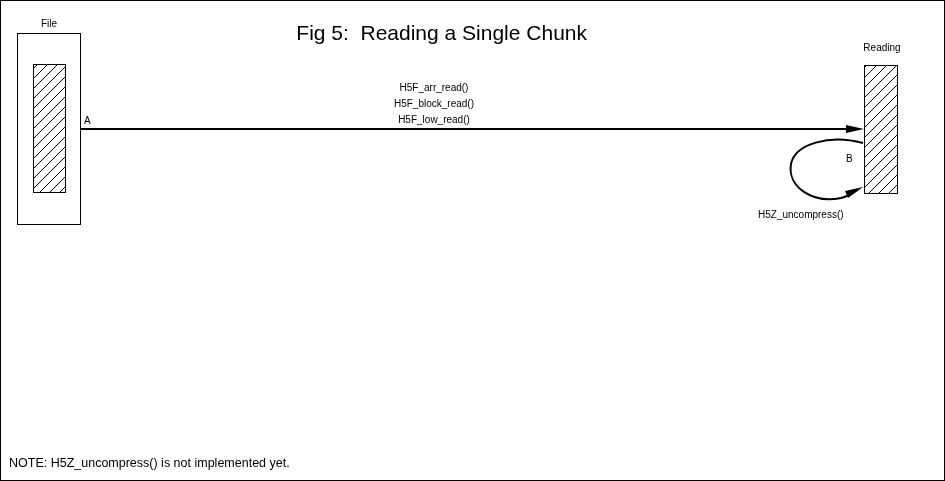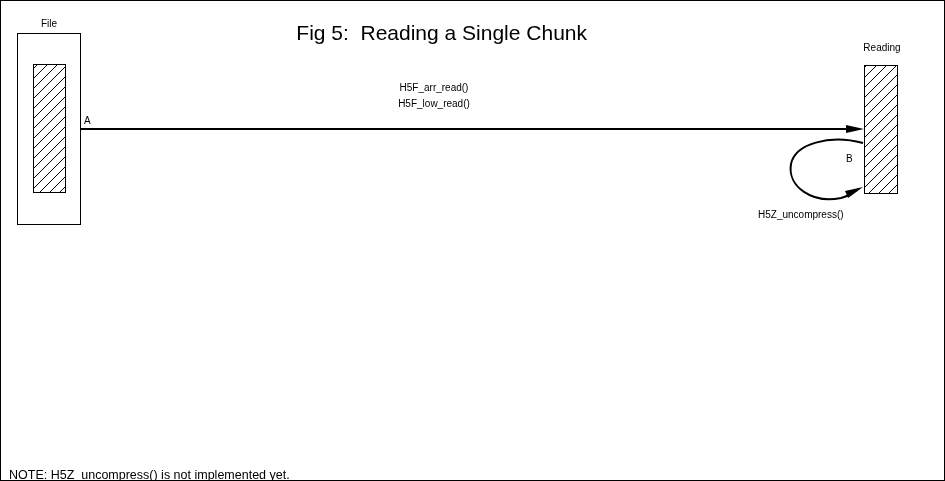--- a/index.html
+++ b/index.html
@@ -49,21 +49,20 @@
     width: 250px;
     text-align: center;
     font-size: 10px;
     line-height: 16px;
   }
   .note {
     position: absolute;
     left: 8px;
     top: 455px;
     font-size: 12.5px;
-    margin-top: 12px;
   }
 </style>
 </head>
 <body>
 
 <div class="canvas">
 
   <svg class="art" width="945" height="481" viewBox="0 0 945 481">
     <defs>
       <pattern id="hatch" patternUnits="userSpaceOnUse" width="10" height="10">
@@ -87,20 +86,21 @@
   <div class="title">Fig 5:  Reading a Single Chunk</div>
 
   <div class="lbl centered" style="left:16px; top:16px; width:64px;">File</div>
 
   <div class="lbl centered" style="left:848px; top:40px; width:66px;">Reading</div>
 
   <div class="lbl" style="left:83px; top:113px;">A</div>
 
   <div class="callstack">
     <div>H5F_arr_read()</div>
+    <div>H5F_block_read()</div>
     <div>H5F_low_read()</div>
   </div>
 
   <div class="lbl" style="left:845px; top:151px;">B</div>
 
   <div class="lbl" style="left:757px; top:207px;">H5Z_uncompress()</div>
 
   <div class="note">NOTE: H5Z_uncompress() is not implemented yet.</div>
 
 </div>

